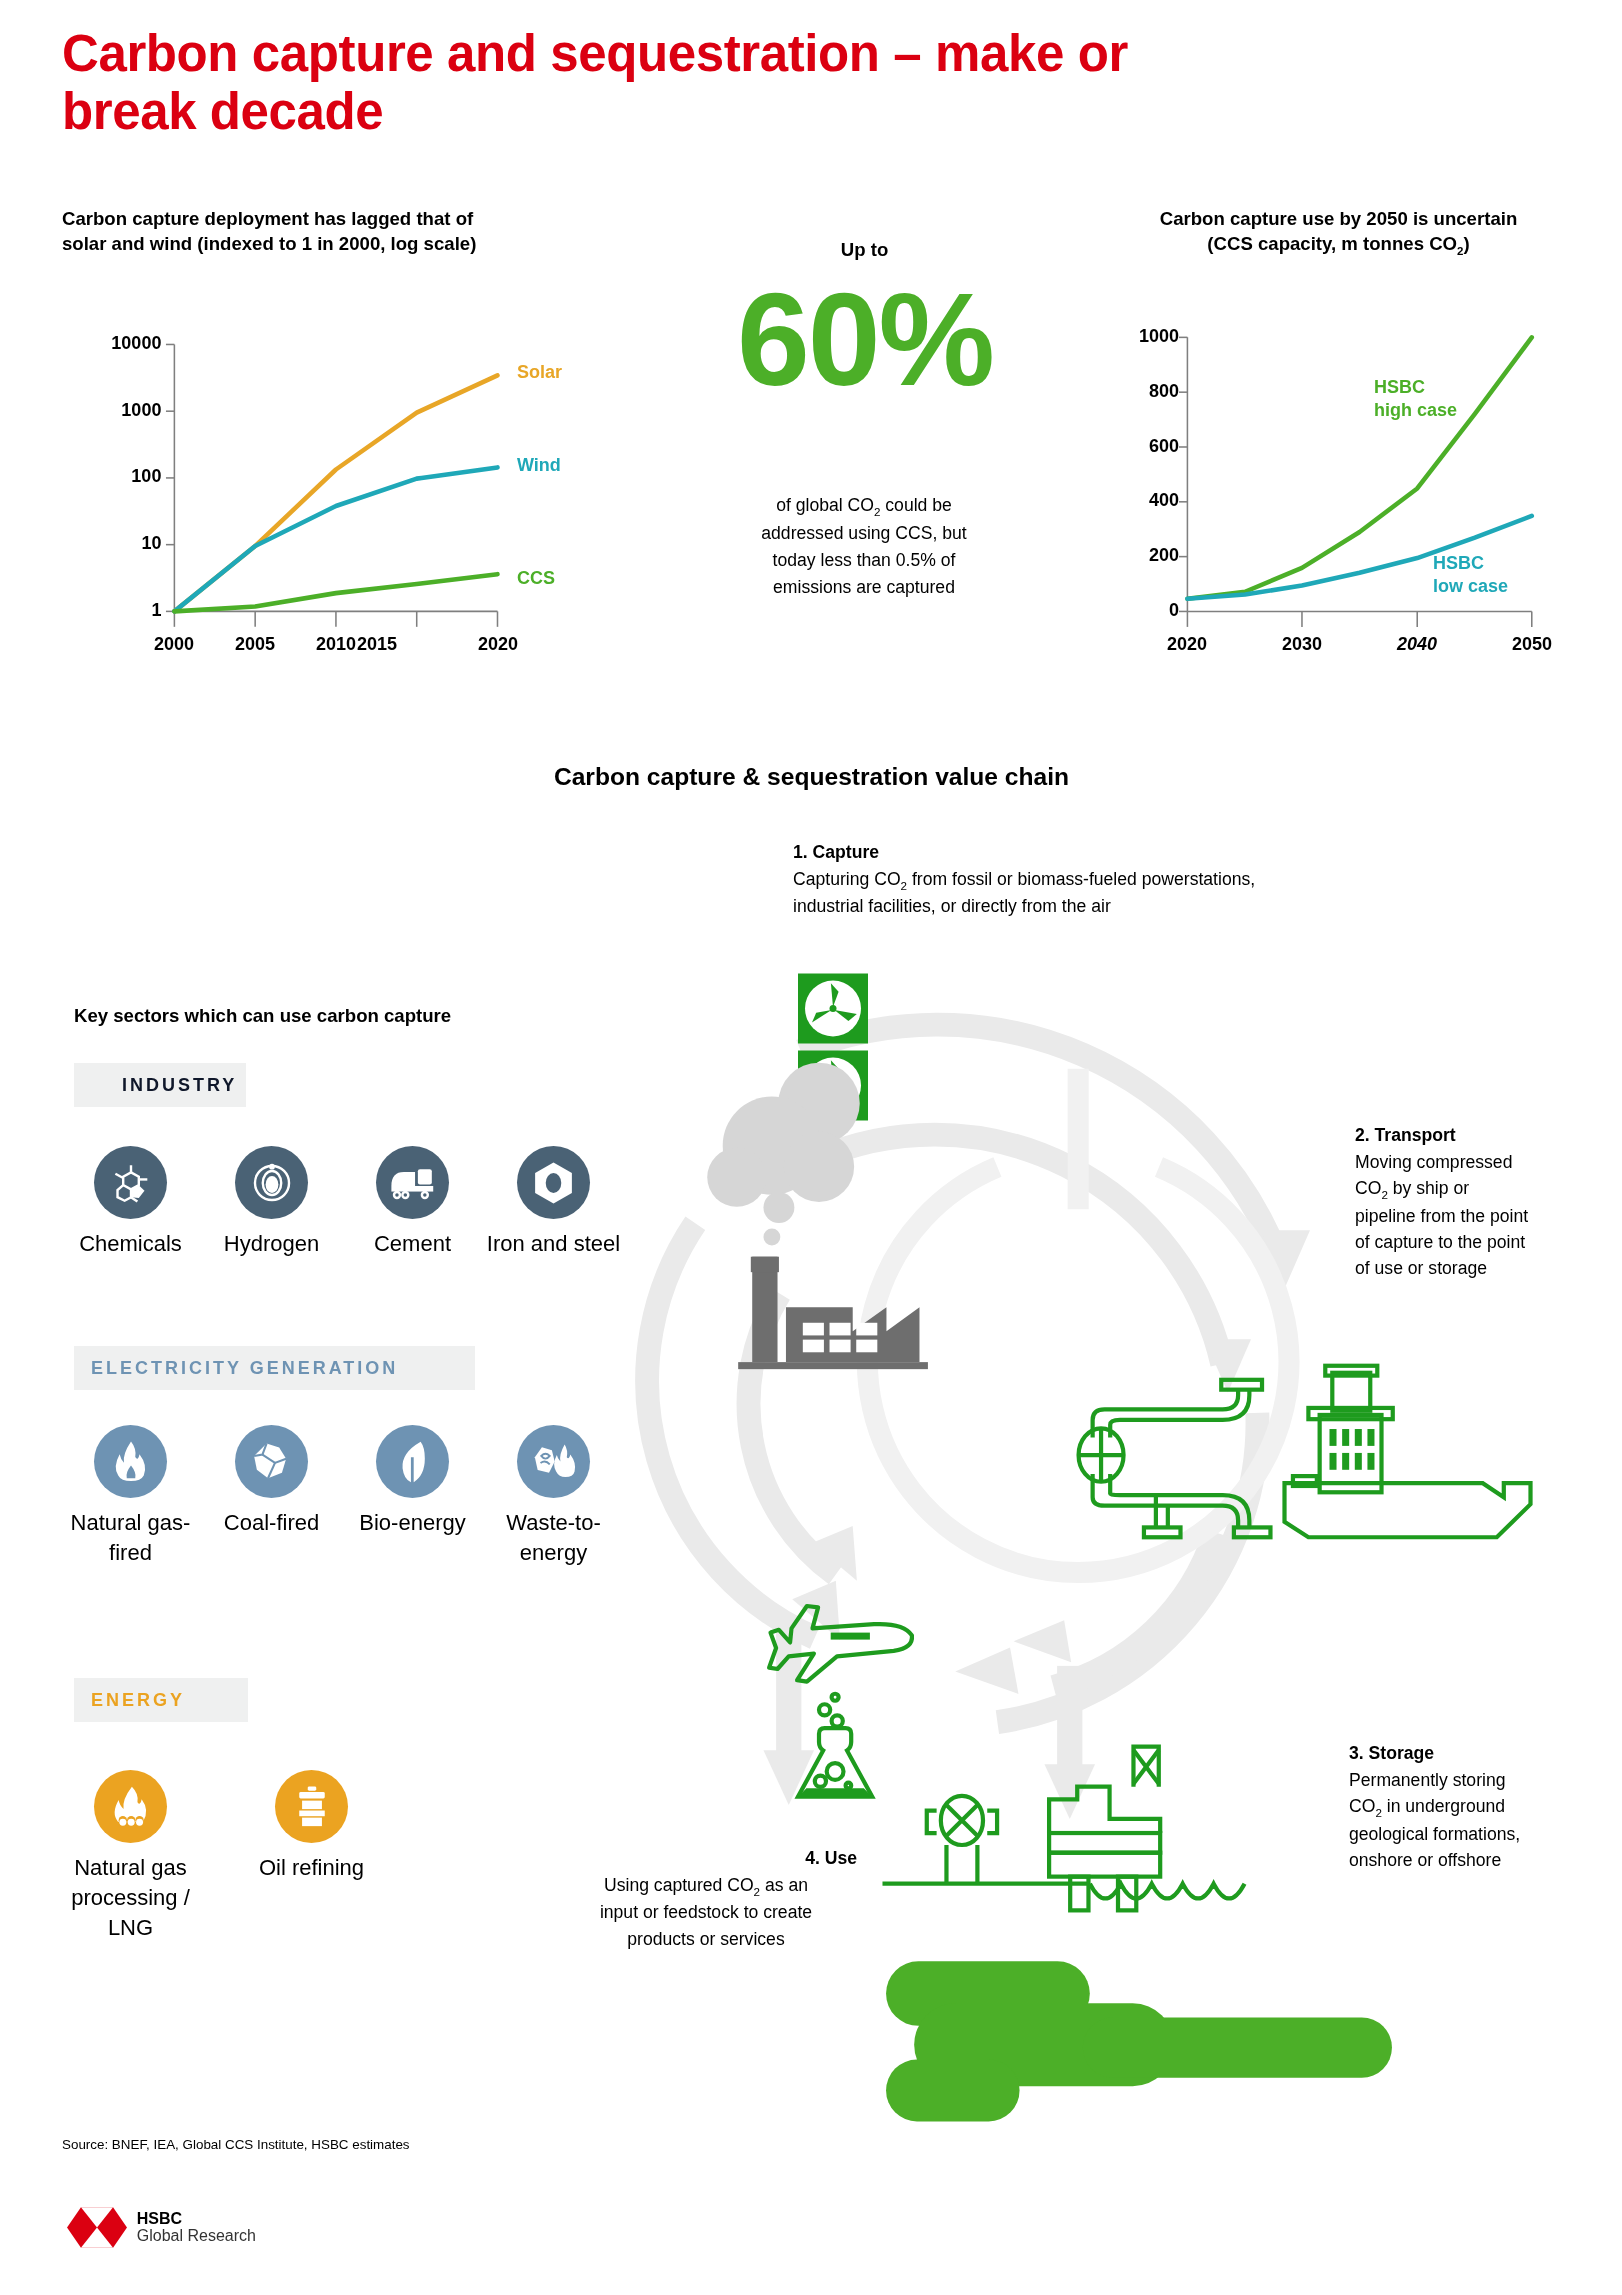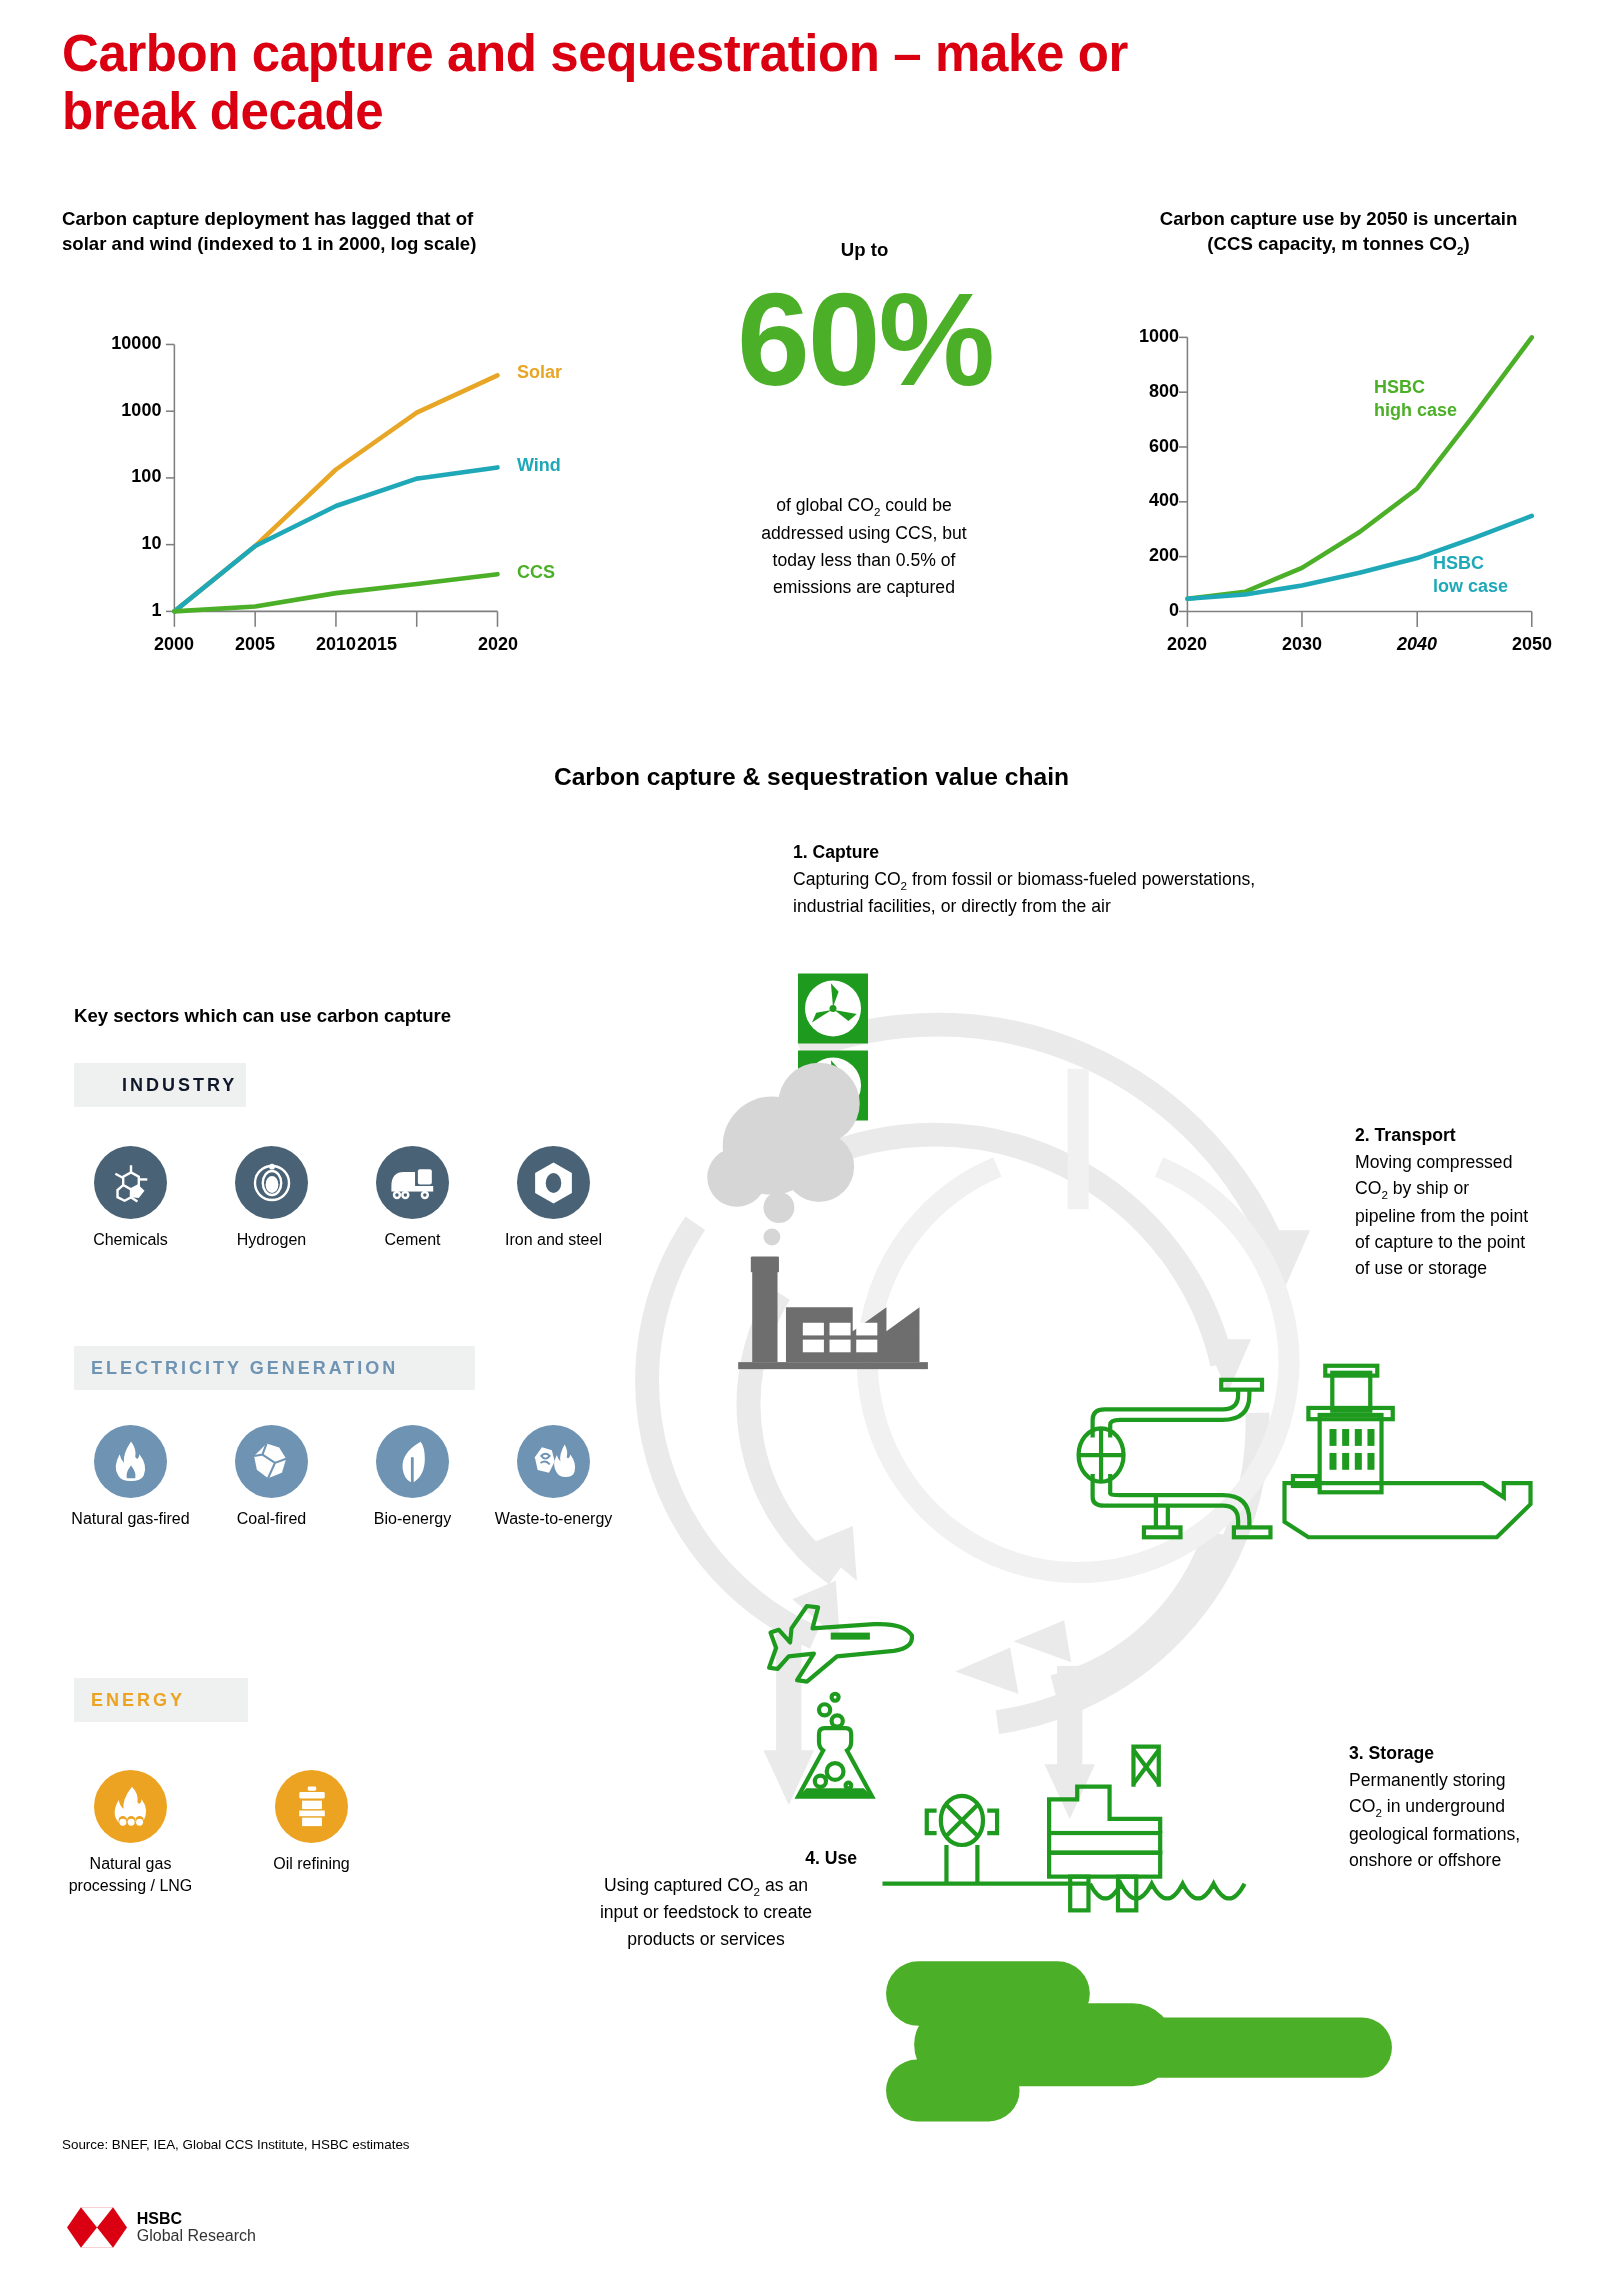--- a/index.html
+++ b/index.html
@@ -38,21 +38,21 @@
   #step4{left:555px;top:1848px;width:302px;text-align:right;}
   #step4 .step-b{text-align:center;}
 
   
   #sec-title{left:74px;top:1005px;font-size:18.6px;font-weight:bold;}
   .sec-band{position:absolute;background:#eff0f0;height:44px;display:flex;align-items:center;}
   .sec-band span{font-size:18px;font-weight:bold;letter-spacing:3px;padding:0 17px;}
   .sec-row{position:absolute;display:flex;}
   .sec-item{width:141px;text-align:center;}
   .sec-ico{width:73px;height:73px;border-radius:50%;margin:0 auto 9.8px;display:flex;align-items:center;justify-content:center;}
-  .sec-lab{font-size:16px;line-height:1.36;}
+  .sec-lab{font-size:22px;line-height:1.36;}
 
   
   #source{left:62px;top:2137px;font-size:13.4px;}
   #logo{left:67px;top:2207px;display:flex;align-items:center;}
   #logo .lg-txt{margin-left:9.8px;line-height:1.05;}
   #logo .lg-1{font-size:16px;font-weight:bold;}
   #logo .lg-2{font-size:16px;color:#333;}
 
   svg{display:block;overflow:visible;}
 </style>
@@ -111,21 +111,21 @@
   <div class="axlab" style="left:-5.6px;top:298px;width:105px;text-align:right;">1</div>
 
   <div class="axlab" style="left:70px;top:332px;width:84px;text-align:center;">2000</div>
   <div class="axlab" style="left:151px;top:332px;width:84px;text-align:center;">2005</div>
   <div class="axlab" style="left:232px;top:332px;width:84px;text-align:center;">2010</div>
   <div class="axlab" style="left:295px;top:332px;width:84px;text-align:left;">2015</div>
   <div class="axlab" style="left:394px;top:332px;width:84px;text-align:center;">2020</div>
 
   <div class="serlab" style="left:455px;top:60px;color:#E8A627;">Solar</div>
   <div class="serlab" style="left:455px;top:153px;color:#1FA8B8;">Wind</div>
-  <div class="serlab" style="left:455px;top:260px;color:#4CAF28;">CCS</div>
+  <div class="serlab" style="left:455px;top:266px;color:#4CAF28;">CCS</div>
 </div>
 
 <div class="abs" id="bignum">60%</div>
 <div class="abs" id="bigtext">
   <span>of global CO</span><sub style="font-size:0.66em">2</sub> <span>could be</span><br>
   <span>addressed using CCS, but</span><br>
   <span>today less than 0.5% of</span><br>
   <span>emissions are captured</span>
 </div>
 

